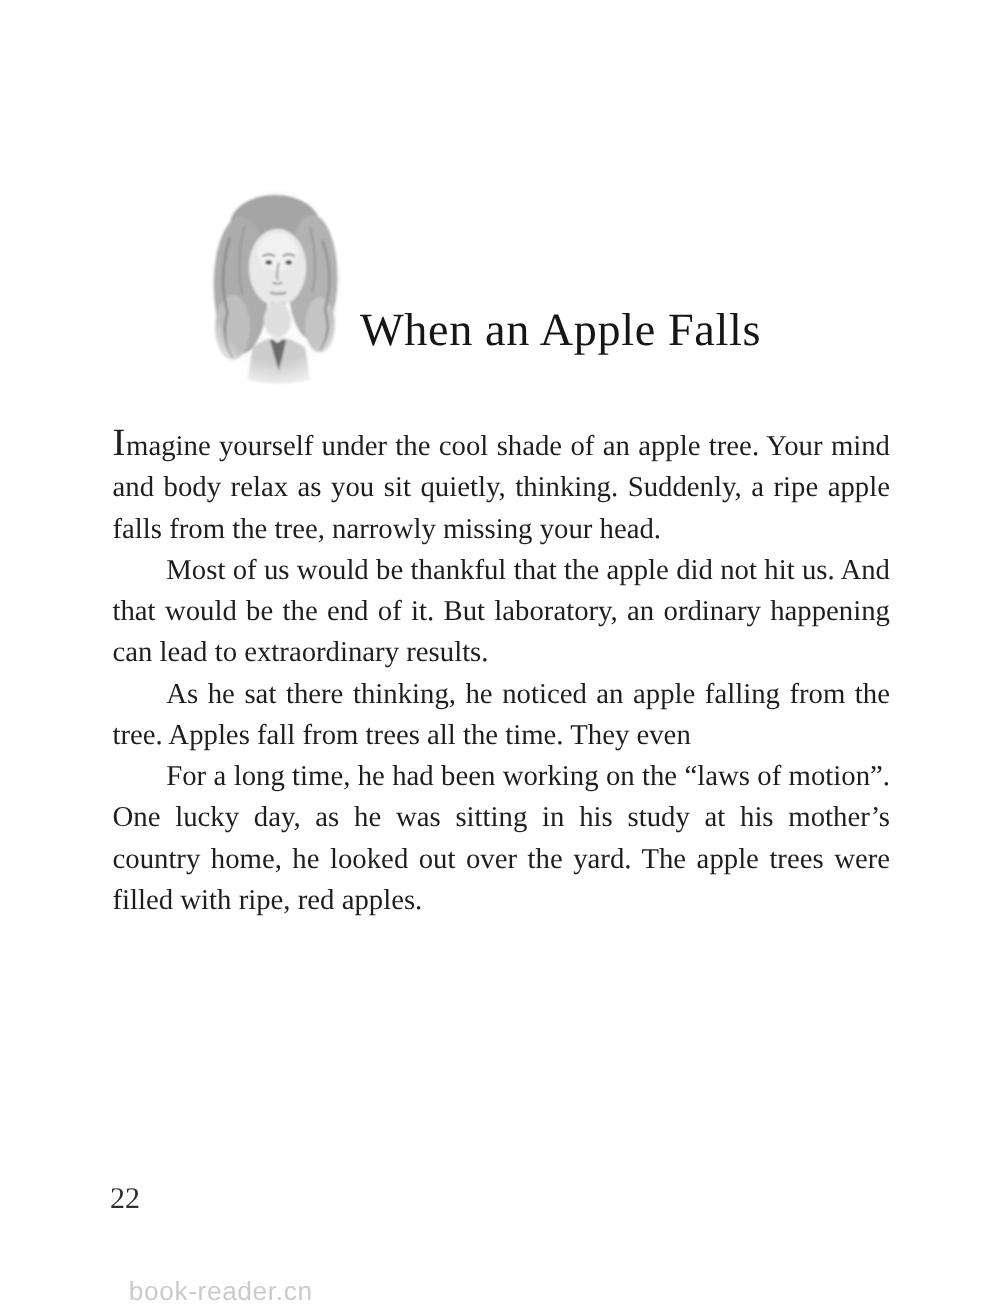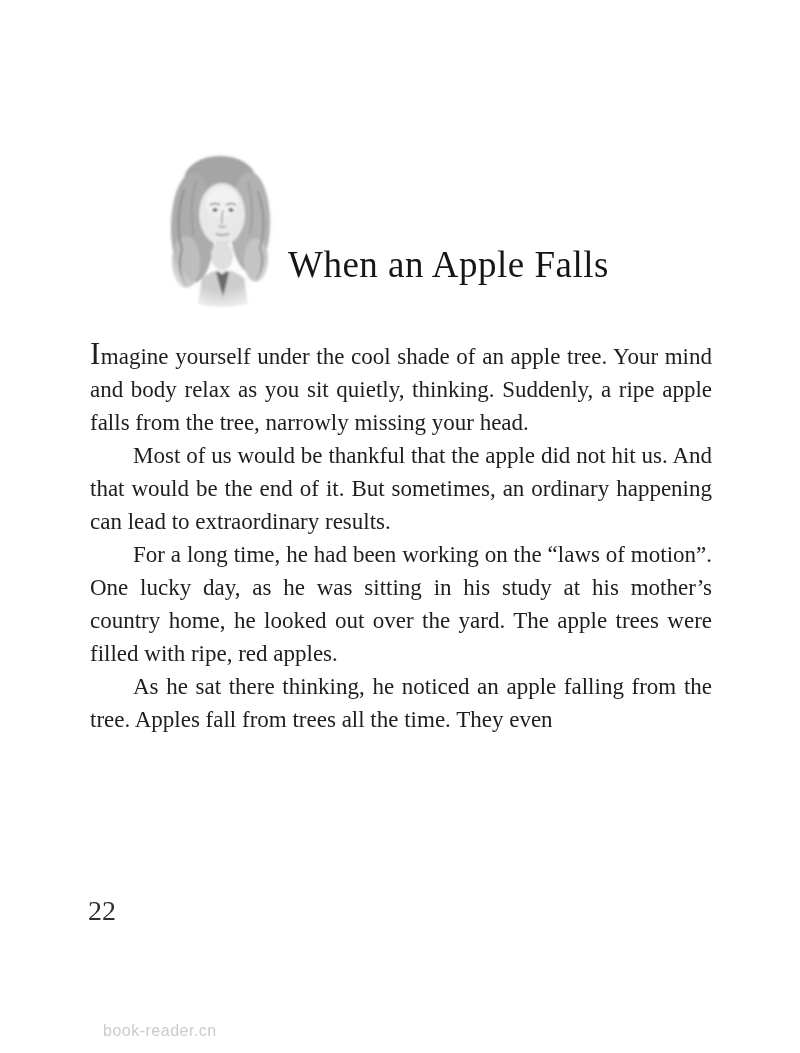--- a/index.html
+++ b/index.html
@@ -35,28 +35,28 @@
     font-family:Liberation Serif, serif;
   }
   .body-text p{margin:0;padding:0;}
   .body-text p.ind{text-indent:43px;}
   .dropcap{
     font-size:31px;
     line-height:0;
     letter-spacing:0.5px;
   }
   .page-number{
-    position:absolute;left:88px;top:895px;
-    font-size:28px;
+    position:absolute;left:88px;top:946px;
+    font-size:24px;
     color:#2e2e2e;
   }
   .watermark{
     position:absolute;left:103px;top:1022px;
     font-family:"Liberation Sans", sans-serif;
-    font-size:16px;
+    font-size:21px;
     letter-spacing:0.5px;
     color:#cbcbcb;
   }
   svg{display:block;width:100%;height:100%;}
 </style>
 </head>
 <body>
 
 <div class="sheet">
 
@@ -109,22 +109,22 @@
         <ellipse cx="61" cy="76" rx="52" ry="74" fill="url(#stipple)" opacity="0.35"></ellipse>
       </g>
     </svg>
   </div>
 
 
   <h1 class="chapter-title">When an Apple Falls</h1>
 
   <div class="body-text">
     <p><span class="dropcap">I</span><span>magine yourself under the cool shade of an apple tree. Your mind and body relax as you sit quietly, thinking. Suddenly, a ripe apple falls from the tree, narrowly missing your head.</span></p>
-    <p class="ind">Most of us would be thankful that the apple did not hit us. And that would be the end of it. But sometimes, an ordinary happening can lead to extraordinary results.</p>
+    <p class="ind">Most of us would be thankful that the apple did not hit us. And that would be the end of it. But laboratory, an ordinary happening can lead to extraordinary results.</p>
+    <p class="ind">As he sat there thinking, he noticed an apple falling from the tree. Apples fall from trees all the time. They even</p>
     <p class="ind">For a long time, he had been working on the “laws of motion”. One lucky day, as he was sitting in his study at his mother’s country home, he looked out over the yard. The apple trees were filled with ripe, red apples.</p>
-    <p class="ind">As he sat there thinking, he noticed an apple falling from the tree. Apples fall from trees all the time. They even</p>
   </div>
 
   <div class="page-number">22</div>
 
   <div class="watermark">book-reader.cn</div>
 
 </div>
 
 </body></html>

